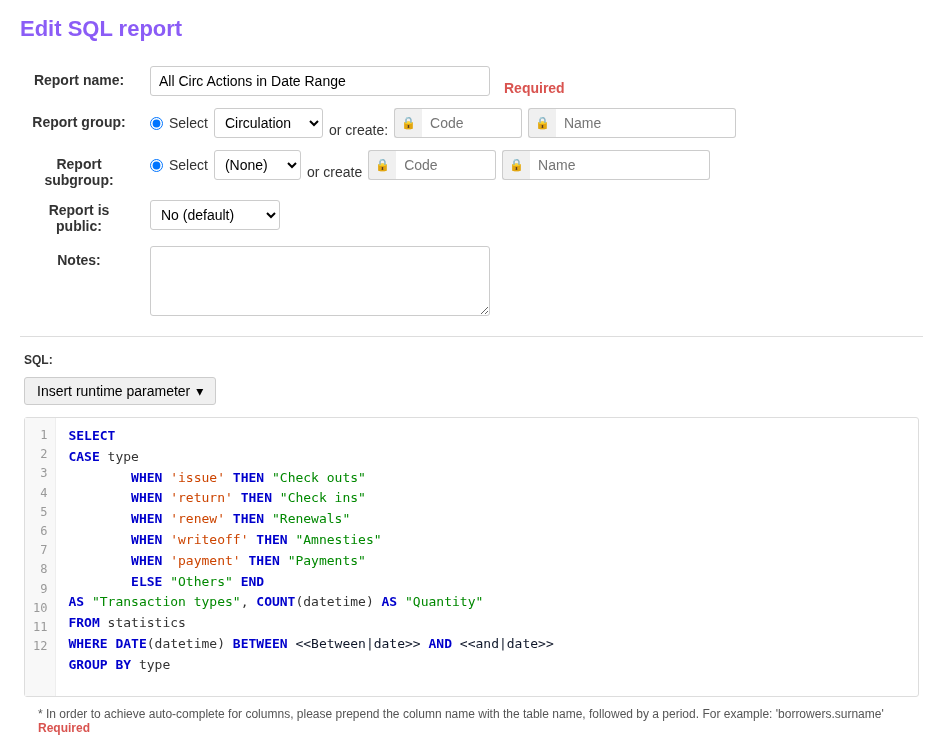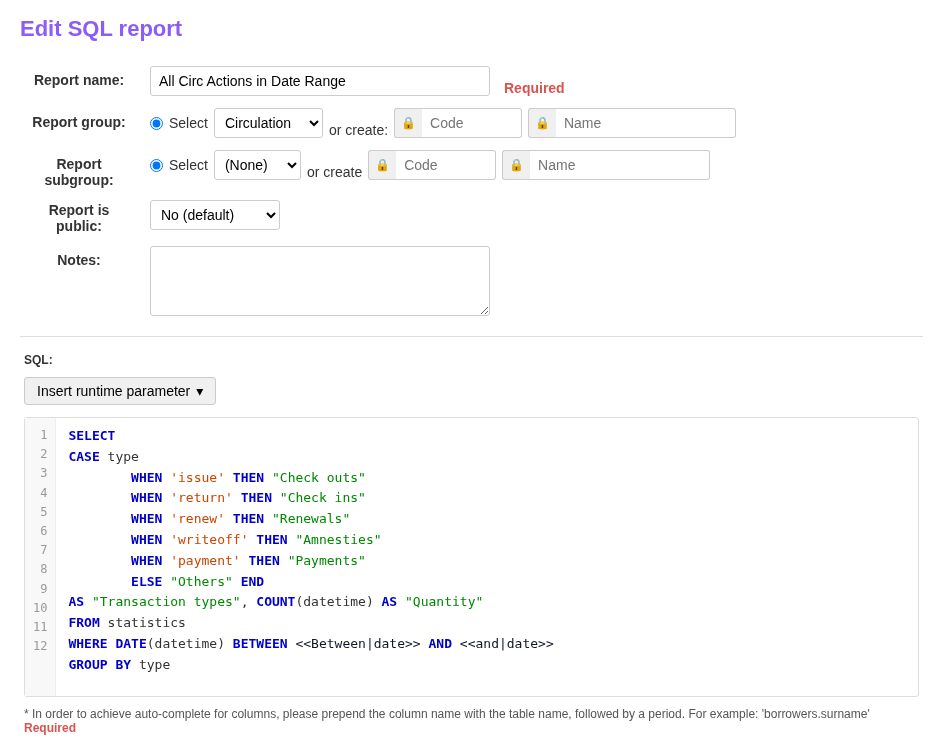--- a/index.html
+++ b/index.html
@@ -173,20 +173,21 @@
       flex: 1;
     }
     .kw { color: #0000cc; font-weight: bold; }
     .str-single { color: #cc4400; }
     .str-double { color: #008800; }
     .template-var { color: #0f172a; }
     .info-text {
       font-size: 12px;
       color: #555;
       margin-top: 10px;
+      margin-left: 14px;
     }
     .required-inline {
       color: #d9534f;
       font-weight: bold;
     }
     .footer-buttons {
       display: flex;
       gap: 8px;
       padding: 16px 0 8px;
     }

